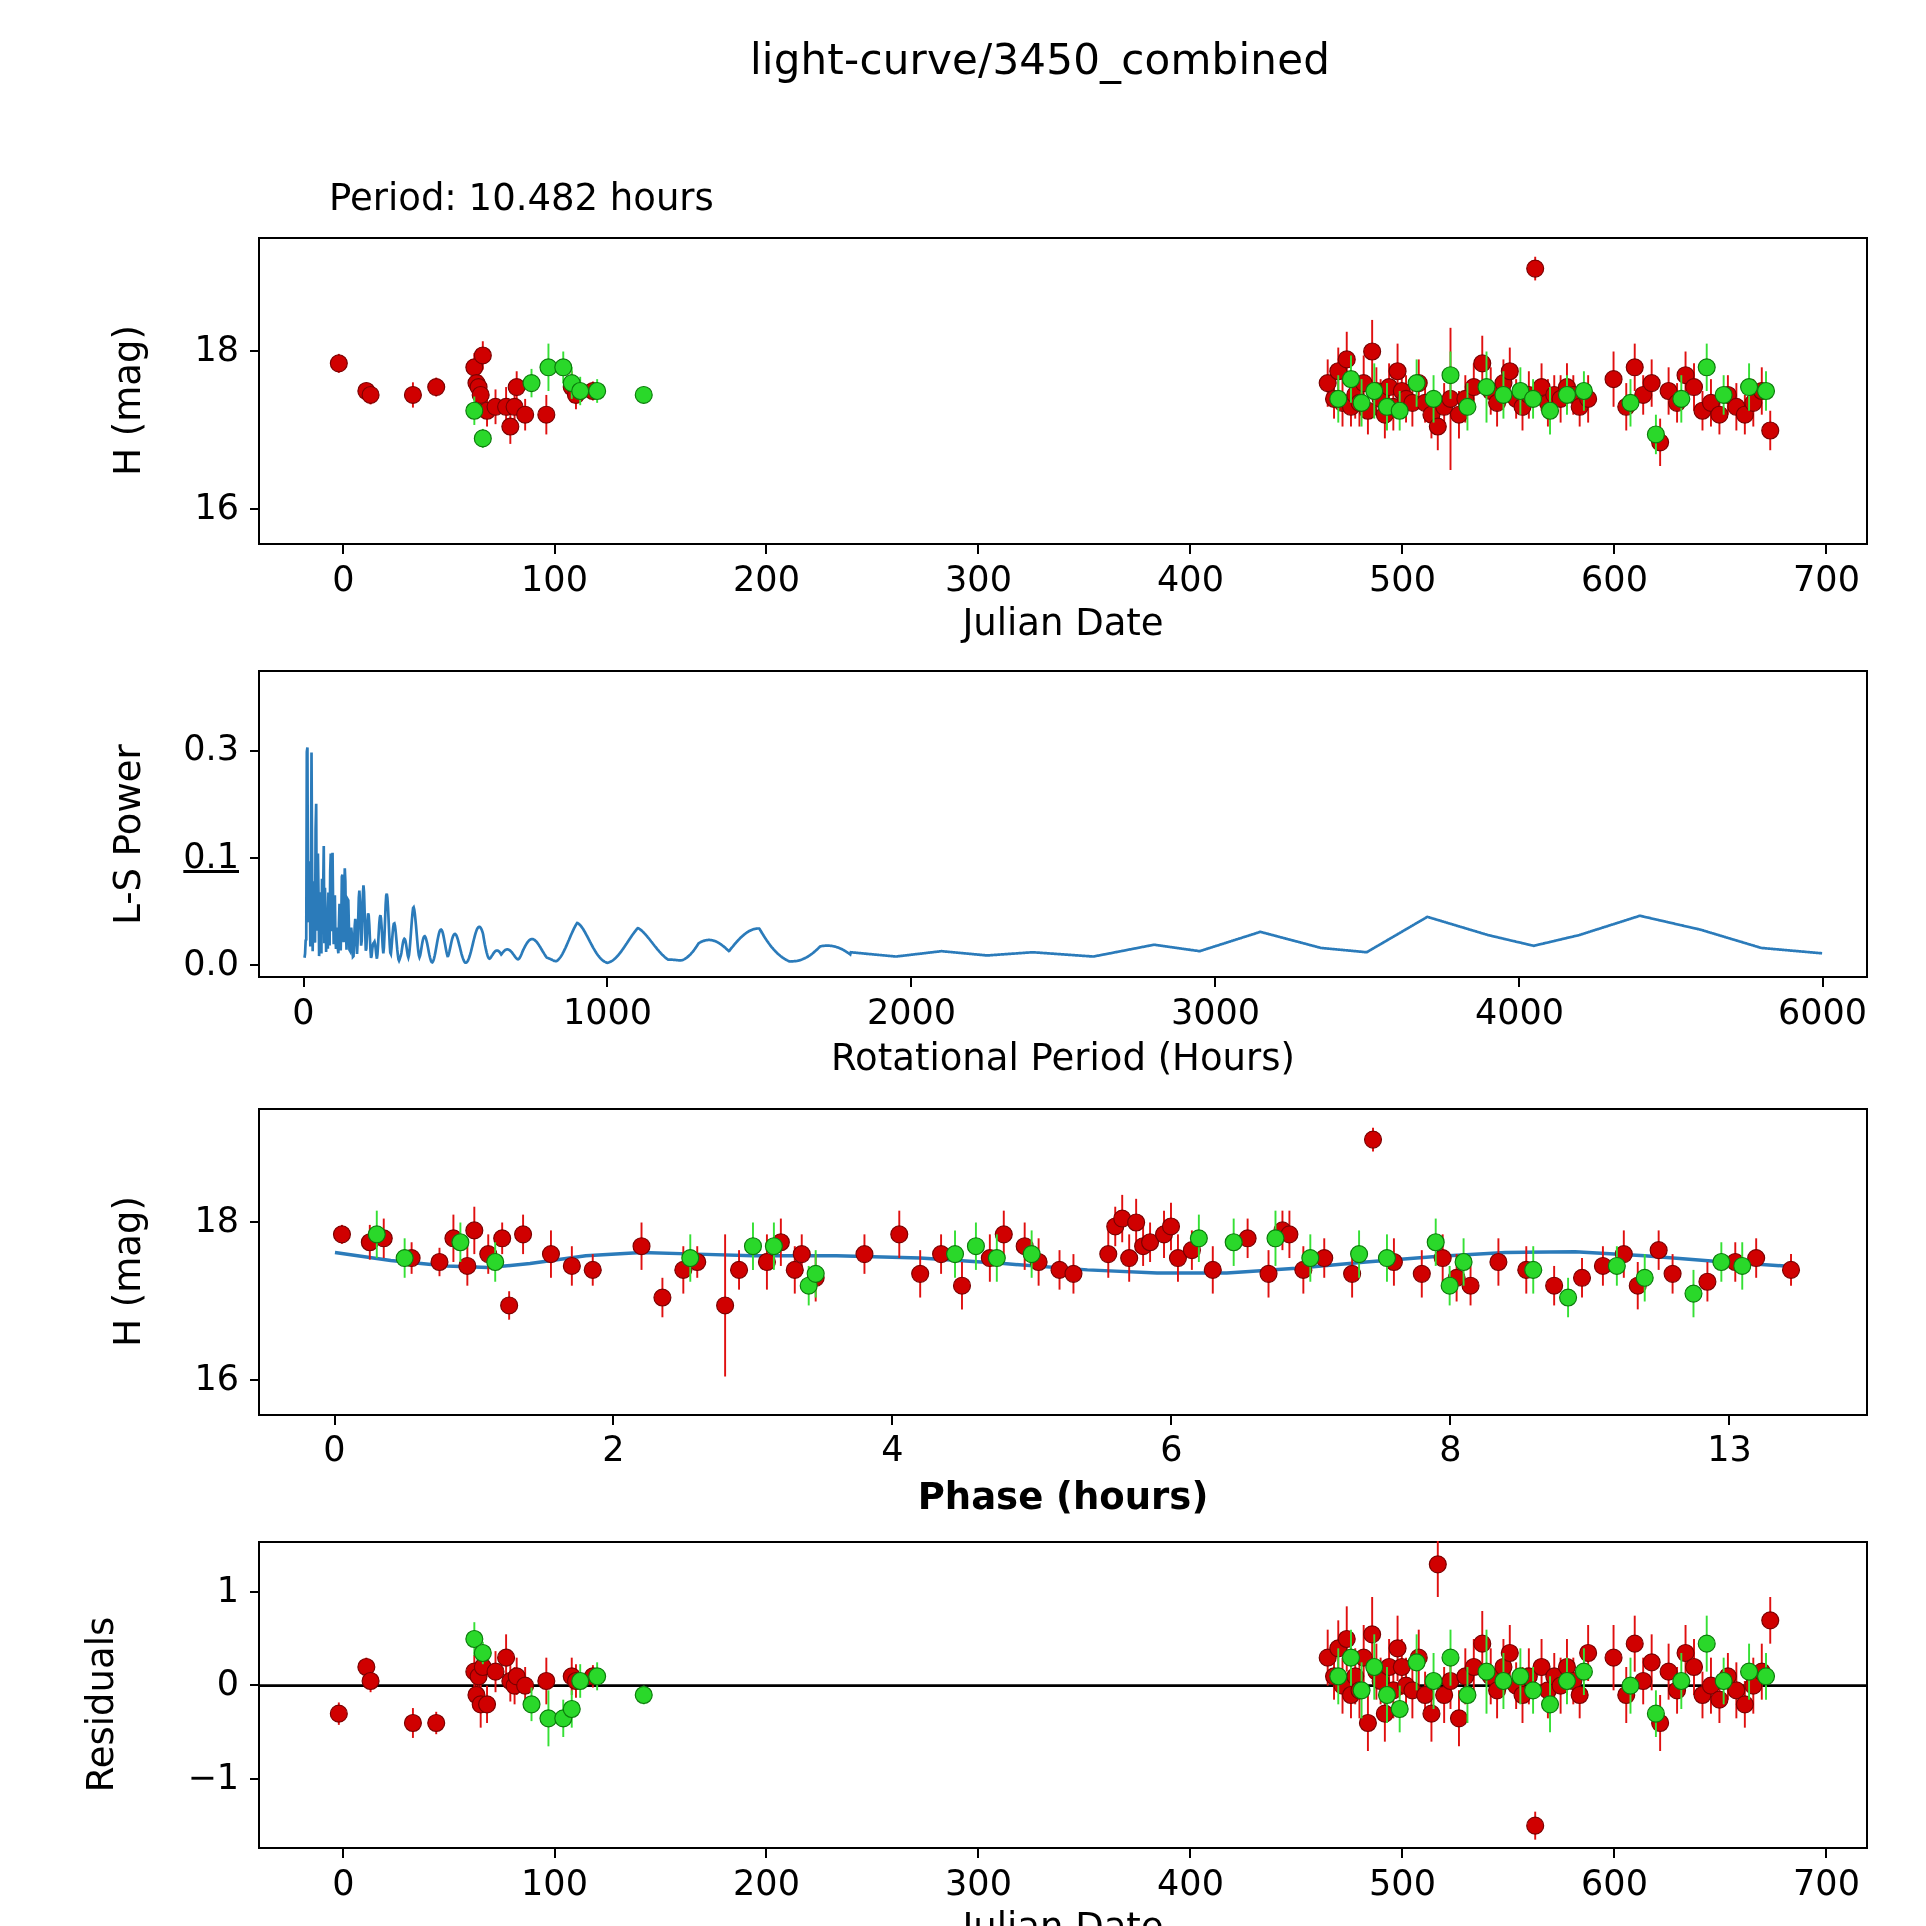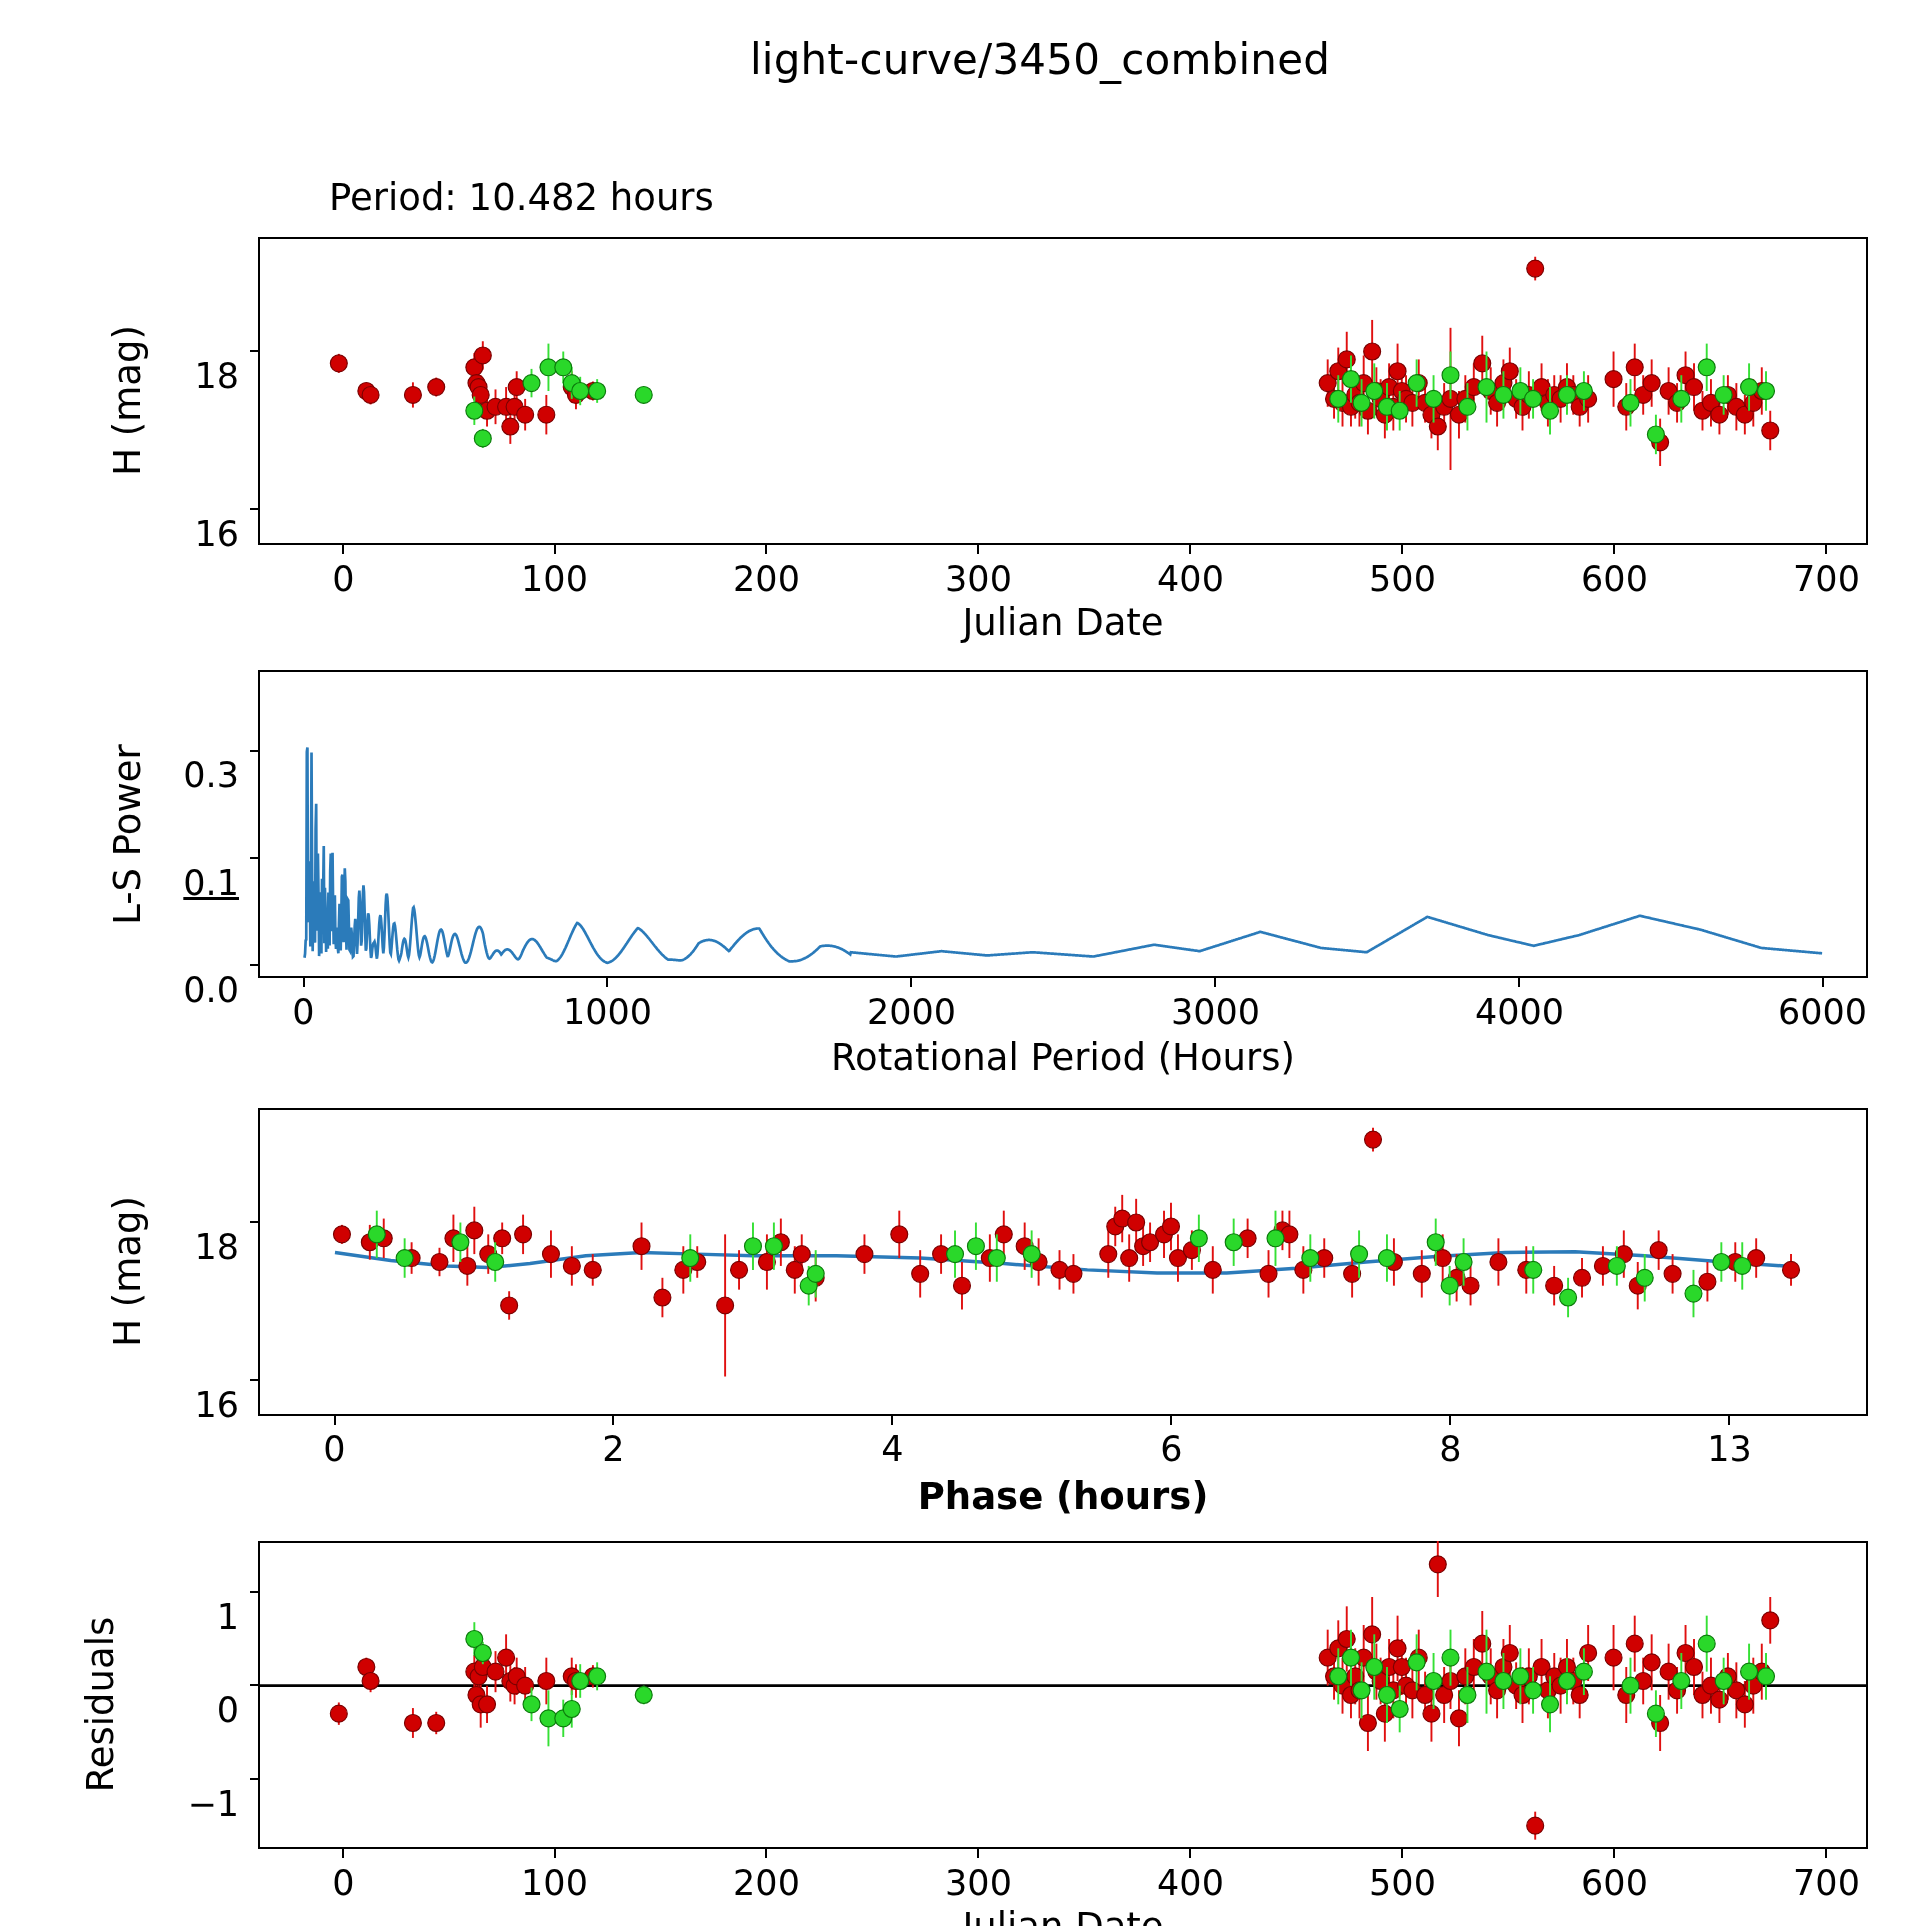--- a/index.html
+++ b/index.html
@@ -34,21 +34,21 @@
     transform-origin:center center;
     font-size:37px; white-space:nowrap;
   }
   .xlabel {
     position:absolute; text-align:center; font-size:37px; white-space:nowrap;
   }
   .tick-x {
     position:absolute; font-size:35px; text-align:center; white-space:nowrap;
   }
   .tick-y {
-    position:absolute; font-size:35px; text-align:right; white-space:nowrap;margin-top:27px;
+    position:absolute; font-size:35px; text-align:right; white-space:nowrap;
   }
   .tickmark-x { position:absolute; width:2.3px; background:#000; }
   .tickmark-y { position:absolute; height:2.3px; background:#000; }
 
   svg { display:block; }
   .pt-r { fill:#d00000; stroke:#7a0000; stroke-width:3; }
   .pt-g { fill:#2ad82a; stroke:#0b7a0b; stroke-width:3; }
   .eb-r { stroke:#e01010; stroke-width:5; }
   .eb-g { stroke:#35e035; stroke-width:5; }
   .ls-line { fill:none; stroke:#2b7bba; stroke-width:7; }

